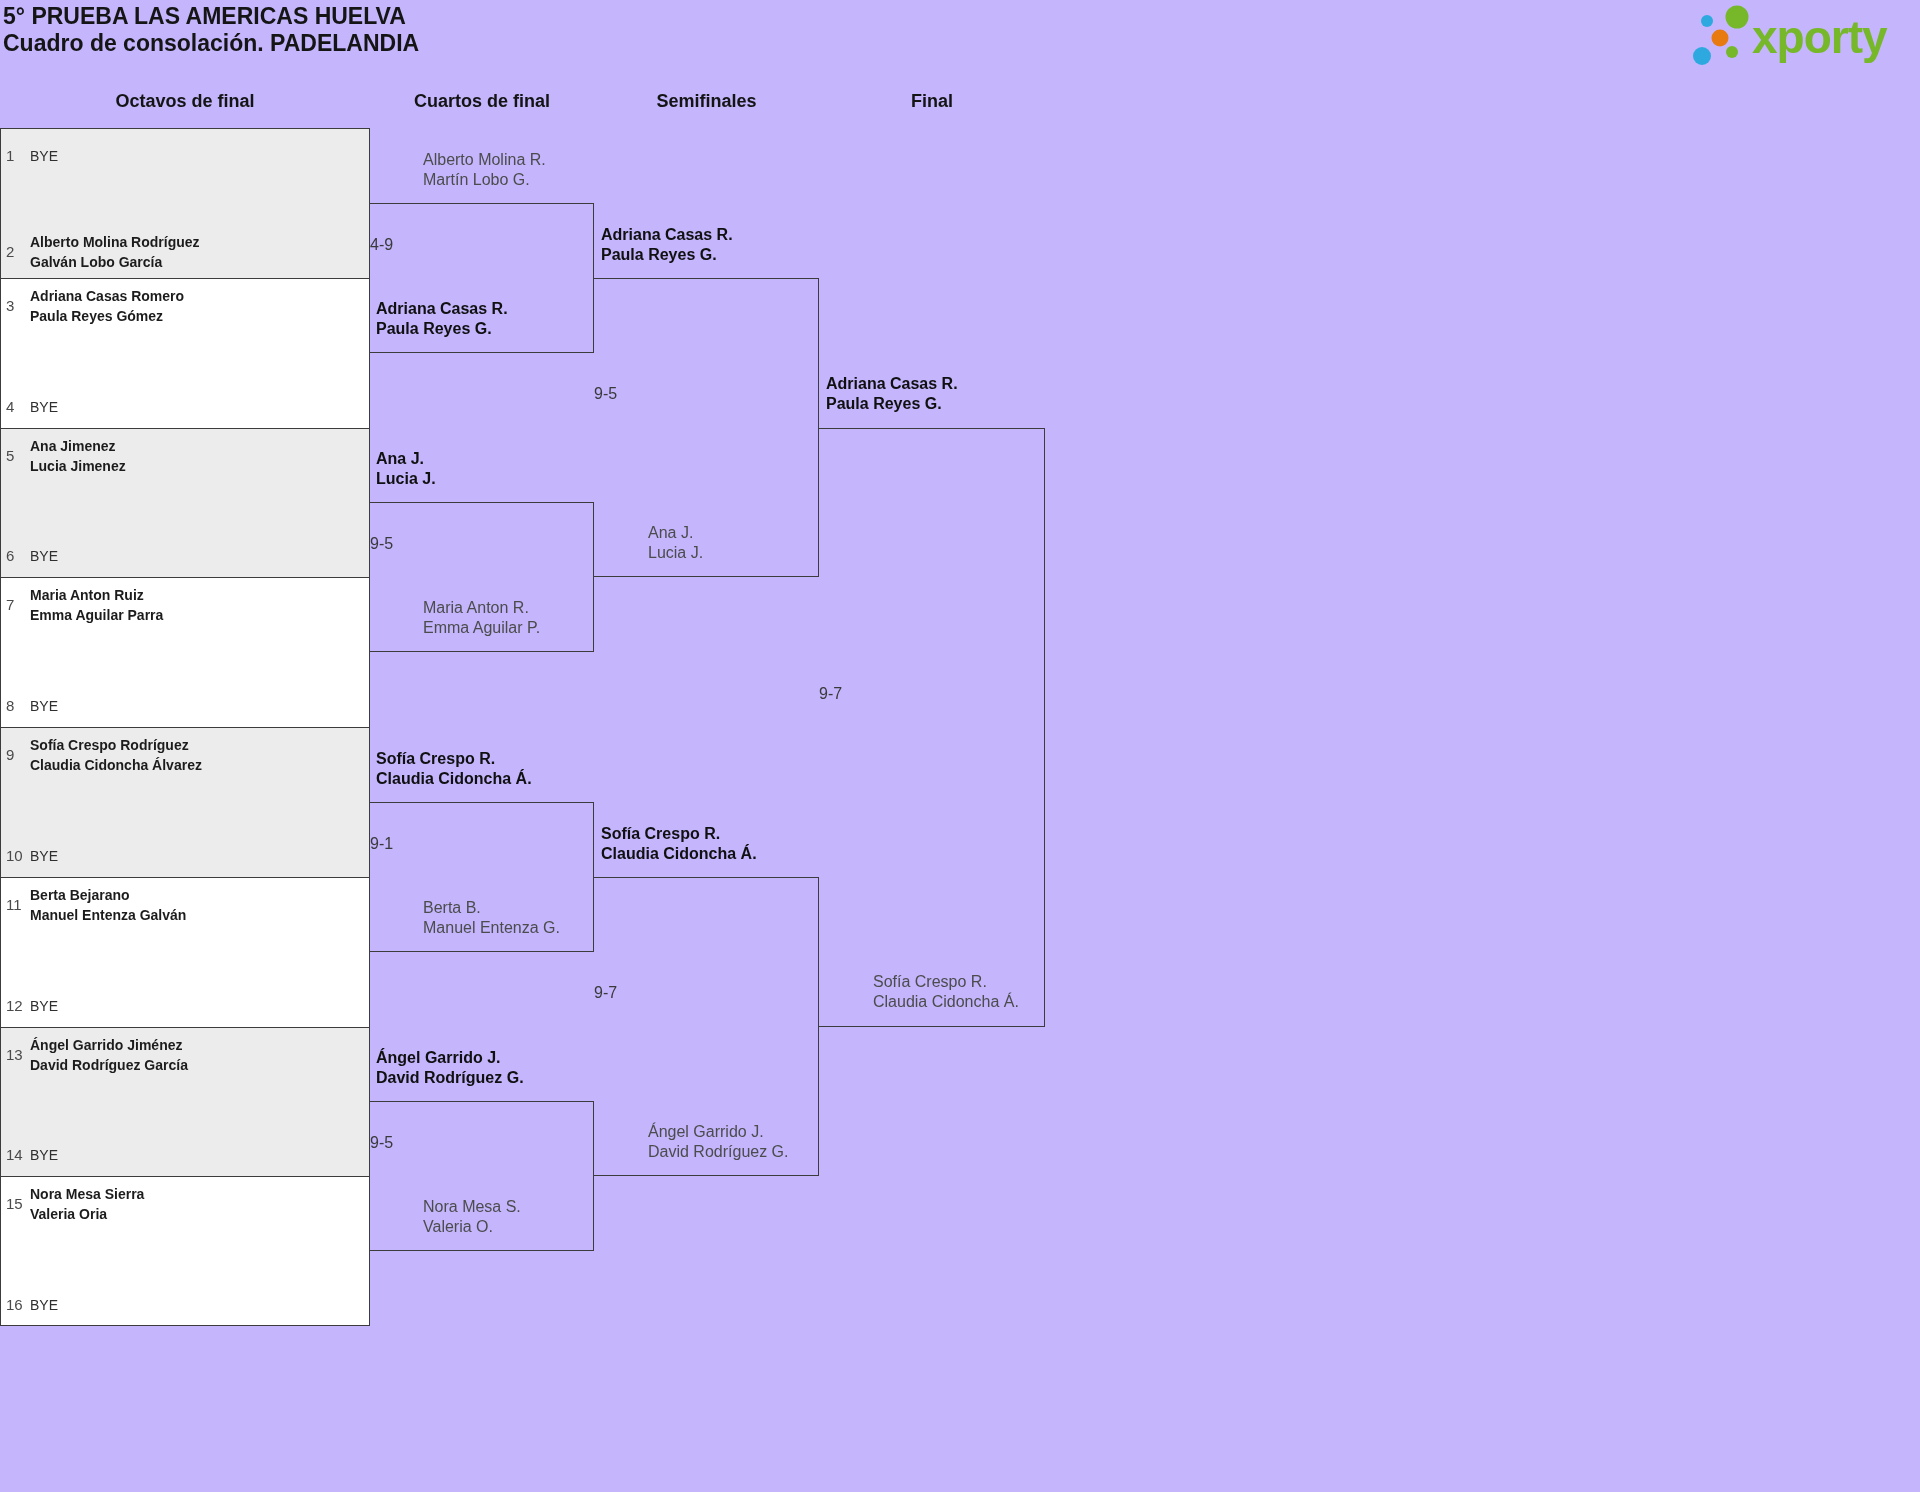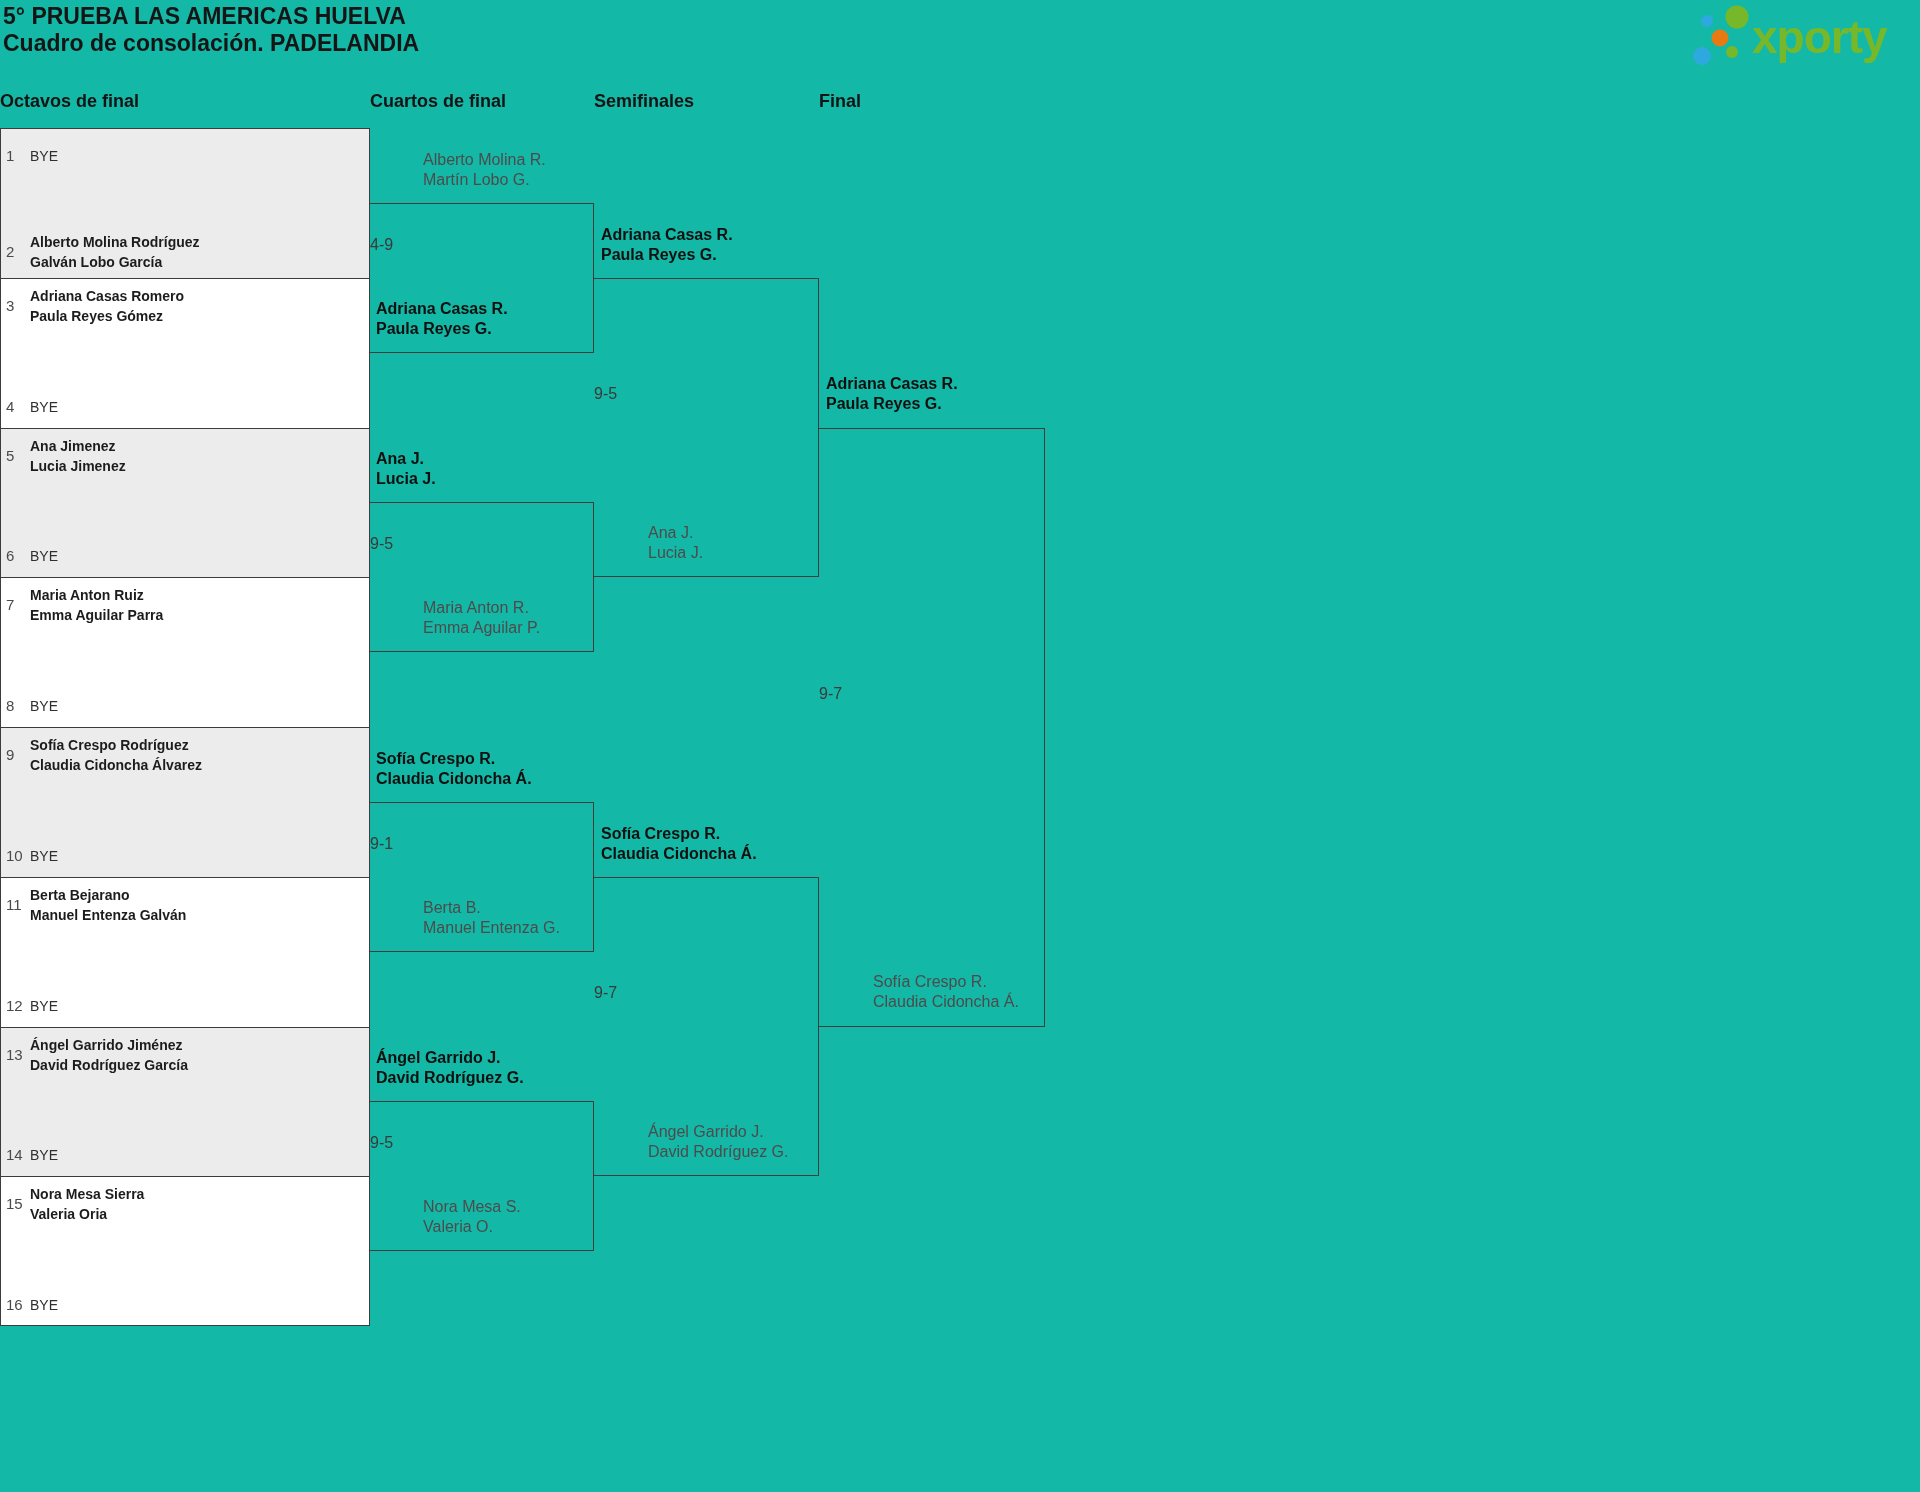--- a/index.html
+++ b/index.html
@@ -1,19 +1,19 @@
 <!DOCTYPE html>
 <html><head>
 <meta charset="utf-8">
 <style>
   html,body{margin:0;padding:0;background:#fff;}
-  .stage{position:relative;width:1920px;height:1492px;background:#14b8a6;overflow:hidden;
+  .stage{position:relative;width:1920px;height:1492px;background:#c4b5fd;overflow:hidden;
          font-family:"Liberation Sans", sans-serif;}
   .title{position:absolute;left:3px;font-size:23px;font-weight:700;color:#151515;white-space:nowrap;line-height:28px;}
-  .rhead{position:absolute;top:90px;font-size:18px;font-weight:600;color:#141414;line-height:22px;}
+  .rhead{position:absolute;top:90px;text-align:center;font-size:18px;font-weight:600;color:#141414;line-height:22px;}
   .pairbox{position:absolute;left:0;width:370px;box-sizing:border-box;background:#ffffff;
            border:1px solid #3c3c3c;border-bottom:none;z-index:1;}
   .pairbox.gray{background:#ececec;}
   .pairbox.last{border-bottom:1px solid #3c3c3c;}
   .match{position:absolute;box-sizing:border-box;border:1px solid #3c3c3c;border-left:none;z-index:1;background:transparent;}
   .slot{position:absolute;left:6px;width:350px;display:flex;align-items:center;z-index:3;}
   .seed{width:24px;flex:0 0 24px;font-size:15px;color:#4a4a4a;line-height:20px;}
   .names{font-size:14px;font-weight:600;color:#1c1c1c;line-height:20px;}
   .names.bye{font-weight:400;color:#2f2f2f;}
   .team{position:absolute;width:214px;font-size:16px;line-height:20px;z-index:3;}

